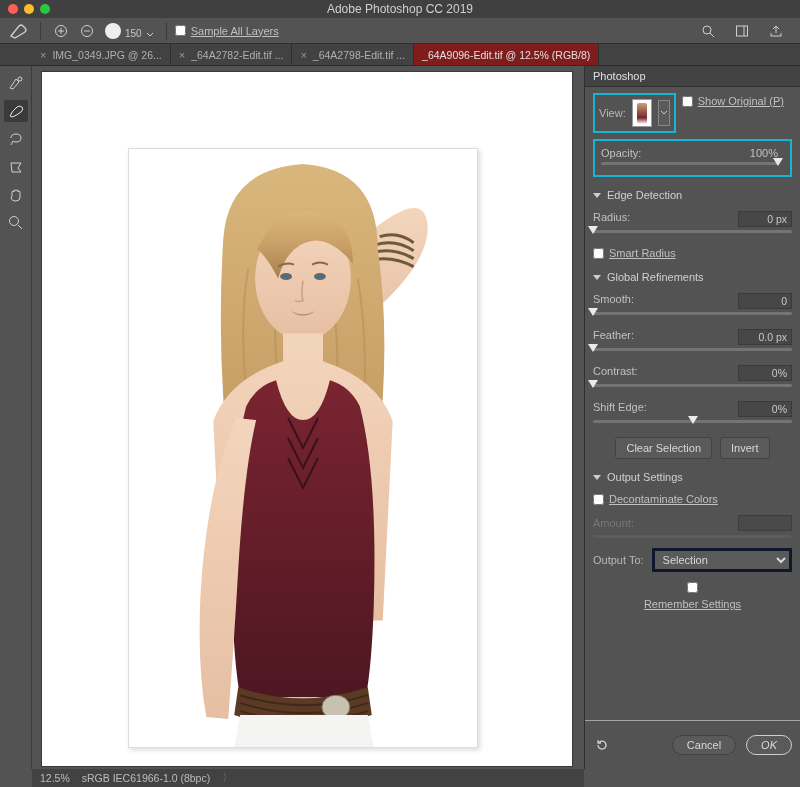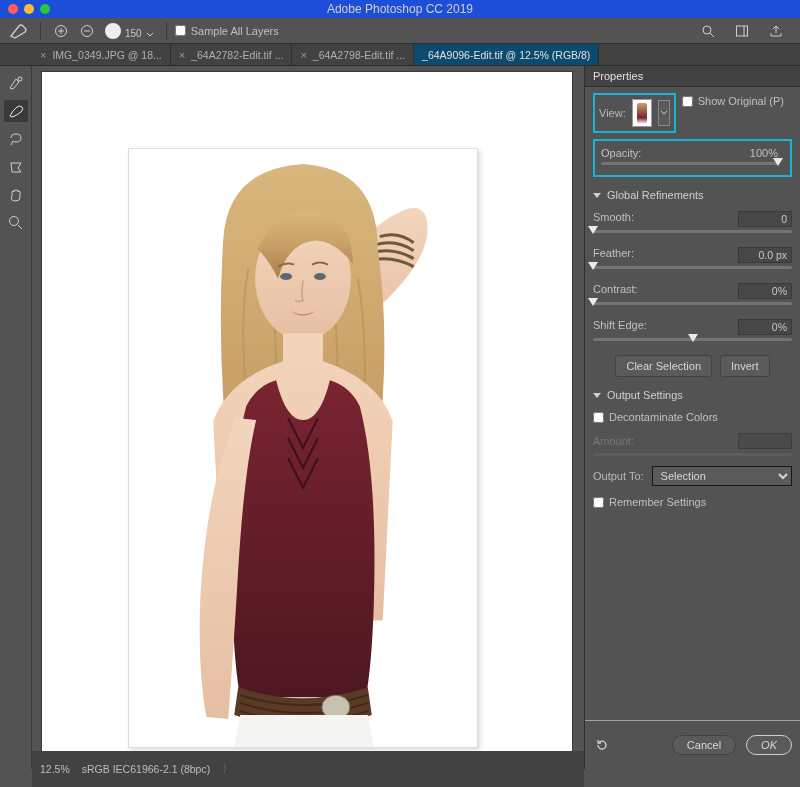--- a/index.html
+++ b/index.html
@@ -1,43 +1,43 @@
 <!DOCTYPE html>
 <html><head>
 <meta charset="utf-8">
 <style>
   * { box-sizing: border-box; margin: 0; padding: 0; font-family: -apple-system, "Helvetica Neue", Arial, sans-serif; }
   body { background: #535353; width: 800px; height: 787px; overflow: hidden; color: #b8b8b8; font-size: 11px; }
 
   
-  .titlebar { height: 18px; background: #1d4ed8; display: flex; align-items: center; position: relative; }
+  .titlebar { height: 18px; background: #404040; display: flex; align-items: center; position: relative; }
   .traffic { display: flex; gap: 6px; padding-left: 8px; }
   .traffic .dot { width: 10px; height: 10px; border-radius: 50%; }
   .dot.red { background: #ff5f57; }
   .dot.yellow { background: #febc2e; }
   .dot.green { background: #28c840; }
   .titlebar .title { position: absolute; left: 0; right: 0; text-align: center; color: #d0d0d0; font-size: 12px; pointer-events: none; }
 
   
   .optionsbar { height: 26px; background: #535353; border-bottom: 1px solid #2f2f2f; display: flex; align-items: center; padding: 0 6px; gap: 2px; }
   .tool-swatch { width: 26px; height: 22px; display:flex; align-items:center; justify-content:center; }
   .icon-btn { width: 24px; height: 22px; display:flex; align-items:center; justify-content:center; color:#c0c0c0; border-radius:2px; }
   .brush-chip { display:flex; align-items:flex-end; gap:4px; margin:0 4px; }
   .brush-dot { width: 16px; height: 16px; border-radius:50%; background:#eee; }
   .brush-size { font-size:10px; color:#c8c8c8; }
   .divider { width:1px; height:18px; background:#3a3a3a; margin:0 6px; }
-  .chk { display:flex; align-items:center; gap:5px; color:#c0c0c0; }
+  .chk { display:flex; align-items:center; gap:5px; color:#c0c0c0;text-decoration:underline; }
   .chk input { accent-color:#888; width:11px; height:11px; }
   .spacer { flex: 1; }
   .opt-right { display:flex; gap:10px; padding-right:6px; }
 
   
   .tabbar { height: 22px; background: #424242; display:flex; align-items: stretch; border-bottom:1px solid #2b2b2b; padding-left: 32px; }
   .tab { display:flex; align-items:center; padding: 0 8px; font-size: 10.5px; color:#b0b0b0; border-right:1px solid #2e2e2e; gap:6px; }
-  .tab.active { background:#0c4a6e; color:#e0e0e0; }
+  .tab.active { background:#7f1d1d; color:#e0e0e0; }
   .tab .x { font-size:11px; color:#999; }
 
   
   .workspace { position:absolute; top:66px; bottom:18px; left:0; right:0; display:flex; }
 
   
   .toolstrip { width: 32px; background:#535353; border-right:1px solid #3a3a3a; display:flex; flex-direction:column; align-items:center; padding-top:6px; gap:6px; }
   .tool { width:24px; height:22px; display:flex; align-items:center; justify-content:center; color:#cfcfcf; border-radius:2px; }
   .tool.active { background:#3a3a3a; }
 
@@ -66,30 +66,30 @@
   .track { height:3px; background:#747474; position:relative; border-radius:2px; }
   .thumb { position:absolute; top:-4px; width:0; height:0; border-left:5px solid transparent; border-right:5px solid transparent; border-top:8px solid #eaeaea; transform:translateX(-5px); }
   .hl-opacity { border:2px solid #15b5d6; padding:6px 12px 10px 6px; margin-top:6px; }
 
   .btn-row { display:flex; gap:8px; justify-content:center; margin:8px 0 6px 0; }
   .btn { background:#5a5a5a; border:1px solid #424242; color:#d8d8d8; padding:4px 10px; border-radius:3px; font-size:11px; }
   .btn.pill { border-radius: 11px; padding: 3px 14px; }
   .btn.primary { border:1px solid #cfcfcf;font-style:italic; }
 
   .select-row { display:flex; align-items:center; gap:8px; margin:10px 0; }
-  select { flex:1; background:#5a5a5a; color:#d8d8d8; border:1px solid #0f172a; font-size:11px; padding:2px 4px; }
+  select { flex:1; background:#5a5a5a; color:#d8d8d8; border:3px solid #0f172a; font-size:11px; padding:2px 4px; }
 
   .disabled { color:#777; }
   .amount-box { width:54px; height:16px; background:#4a4a4a; border:1px solid #3d3d3d; }
 
   .panel-footer { border-top:1px solid #a3a3a3; padding:14px 8px; display:flex; align-items:center; gap:10px; }
   .reset-icon { width:18px; height:18px; display:flex; align-items:center; justify-content:center; }
 
   
-  .statusbar { position:absolute; left:32px; right:216px; bottom:0; height:36px; background:#424242; display:flex; align-items:center; gap:12px; padding:0 8px; color:#bdbdbd; font-size:10.5px; }
+  .statusbar { position:absolute; left:32px; right:216px; bottom:0; height:18px; background:#424242; display:flex; align-items:center; gap:12px; padding:0 8px; color:#bdbdbd; font-size:10.5px; }
   .status-sep { color:#888; }
 
   
   .person-svg { width:100%; height:100%; display:block; }
 
   .hidden-check-col { display:flex; flex-direction:column; gap:18px;align-items:flex-end; }
 </style>
 </head>
 <body>
 
@@ -151,21 +151,21 @@
         <svg width="14" height="14" viewBox="0 0 14 14">
           <path d="M7 9V2M4 5l3-3 3 3M2 9v3h10V9" fill="none" stroke="#cfcfcf"></path>
         </svg>
       </div>
   </div>
 </div>
 
 <div class="tabbar">
   <div class="tab">
       <span class="x">×</span>
-      <span>IMG_0349.JPG @ 18...</span>
+      <span>IMG_0349.JPG @ 26...</span>
     </div>
   <div class="tab">
       <span class="x">×</span>
       <span>_64A2782-Edit.tif ...</span>
     </div>
   <div class="tab">
       <span class="x">×</span>
       <span>_64A2798-Edit.tif ...</span>
     </div>
   <div class="tab active">
@@ -278,21 +278,21 @@
           </g>
           <ellipse cx="208" cy="560" rx="14" ry="12" fill="#c8c0b0" stroke="#7a715c"></ellipse>
 
           <path d="M112 568 h128 l6 32 h-140 Z" fill="#f4f4f2"></path>
         </svg>
       </div>
     </div>
   </div>
 
   <div class="panel">
-    <div class="panel-header">Properties</div>
+    <div class="panel-header">Photoshop</div>
     <div class="panel-body">
       <div style="display:flex; gap:6px; align-items:flex-start;">
         <div class="hl-box" style="flex:0 0 auto;">
           <span>View:</span>
           <div class="view-thumb"></div>
           <div class="view-drop">
               <svg width="8" height="8" viewBox="0 0 8 8">
                 <path d="M1 2l3 3 3-3" stroke="#cfcfcf" fill="none"></path>
               </svg>
             </div>
@@ -308,20 +308,39 @@
       <div class="hl-opacity">
         <div class="slider-label">
           <span>Opacity:</span>
           <span>100%</span>
         </div>
         <div class="track">
             <div class="thumb" style="left:100%"></div>
           </div>
       </div>
 
+      <div class="section">
+        <div class="sec-head">
+            <div class="disclosure"></div>
+            <span>Edge Detection</span>
+          </div>
+        <div class="slider-row">
+          <div class="slider-label">
+              <span>Radius:</span>
+              <span class="val-box">0 px</span>
+            </div>
+          <div class="track">
+              <div class="thumb" style="left:0%"></div>
+            </div>
+        </div>
+        <label class="chk">
+            <input type="checkbox" style="">
+            <span>Smart Radius</span>
+          </label>
+      </div>
 
       <div class="section">
         <div class="sec-head">
             <div class="disclosure"></div>
             <span>Global Refinements</span>
           </div>
         <div class="slider-row">
           <div class="slider-label">
               <span>Smooth:</span>
               <span class="val-box">0</span>
@@ -374,21 +393,21 @@
           </label>
         <div class="field-row disabled" style="justify-content:space-between; margin-top:10px;">
           <span>Amount:</span>
           <div class="amount-box"></div>
         </div>
         <div class="track disabled" style="background:#5c5c5c; margin-bottom:6px;"></div>
         <div class="select-row">
           <span>Output To:</span>
           <select><option>Selection</option></select>
         </div>
-        <label class="chk" style="margin-top:4px;">
+        <label class="chk" style="margin-top:4px;flex-direction:column;">
             <input type="checkbox" style="">
             <span>Remember Settings</span>
           </label>
       </div>
     </div>
 
     <div class="panel-footer">
       <div class="reset-icon">
           <svg width="16" height="16" viewBox="0 0 16 16">
             <path d="M4 8a4 4 0 1 0 1.2-2.8M4 3v3h3" fill="none" stroke="#cfcfcf" stroke-width="1.3"></path>
@@ -396,15 +415,15 @@
         </div>
       <div class="spacer"></div>
       <button class="btn pill">Cancel</button>
       <button class="btn pill primary">OK</button>
     </div>
   </div>
 </div>
 
 <div class="statusbar">
   <span>12.5%</span>
-  <span>sRGB IEC61966-2.1 (8bpc)</span>
+  <span>sRGB IEC61966-1.0 (8bpc)</span>
   <span class="status-sep">〉</span>
 </div>
 
 </body></html>

